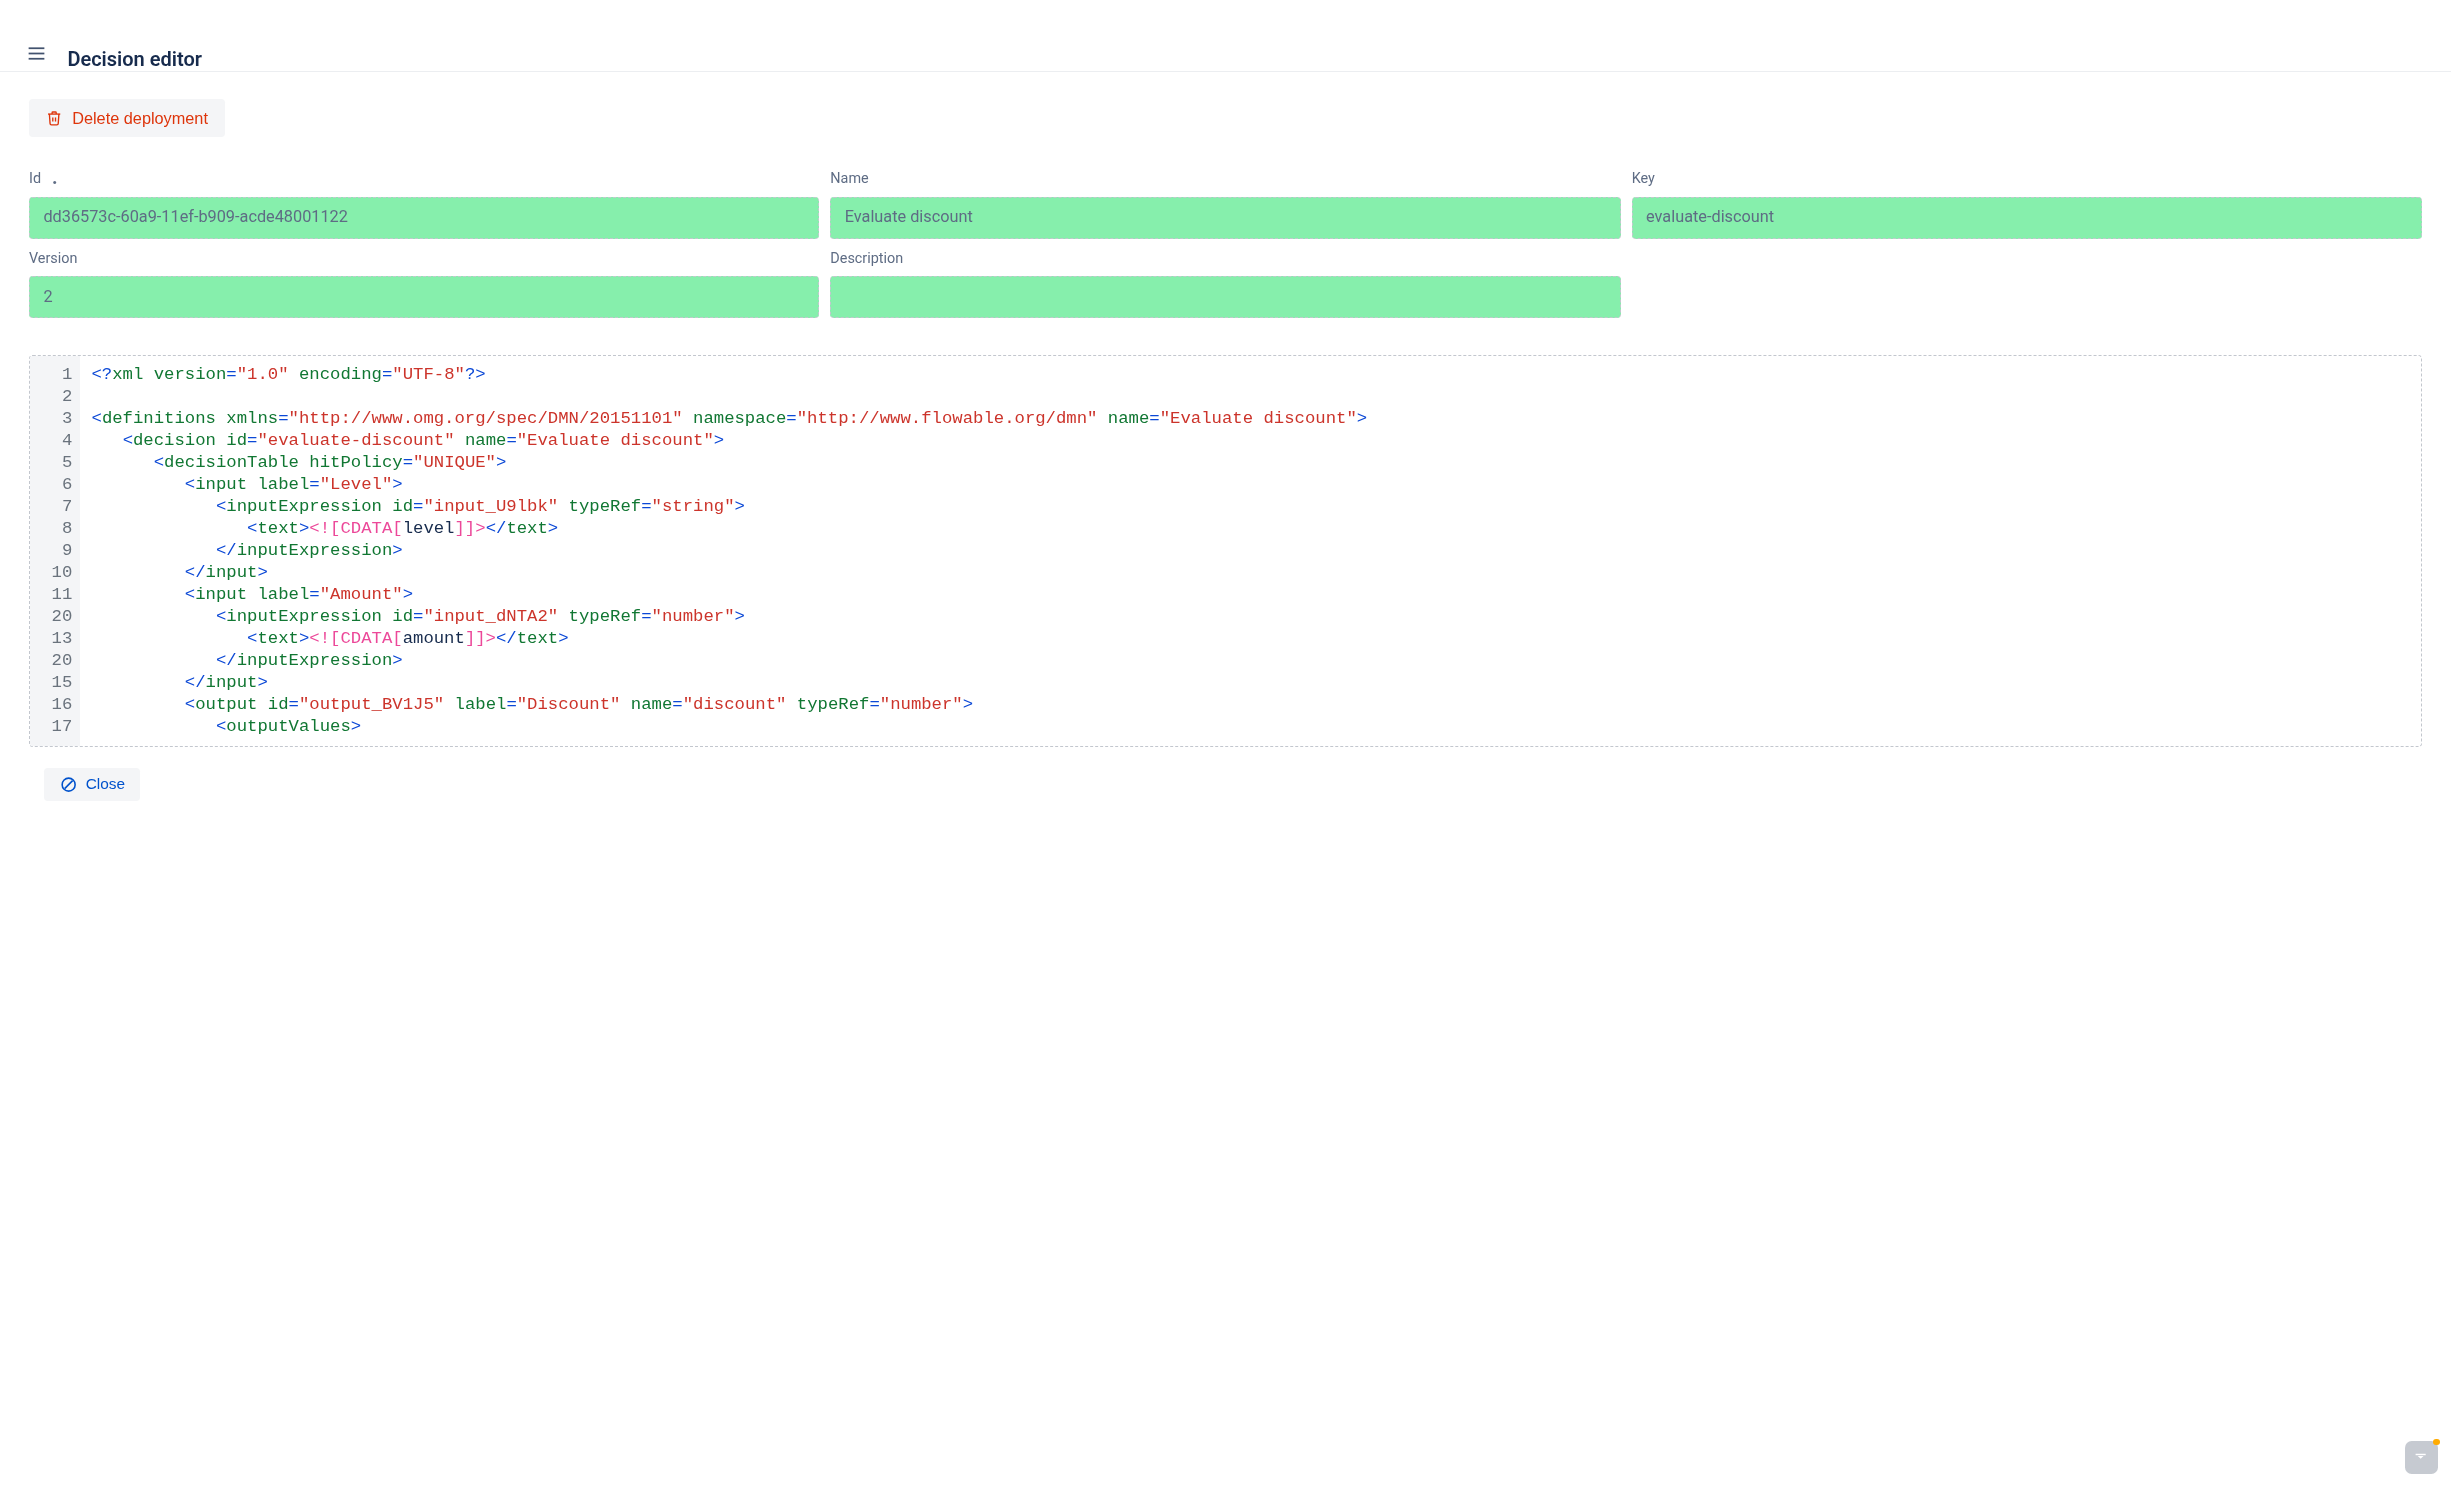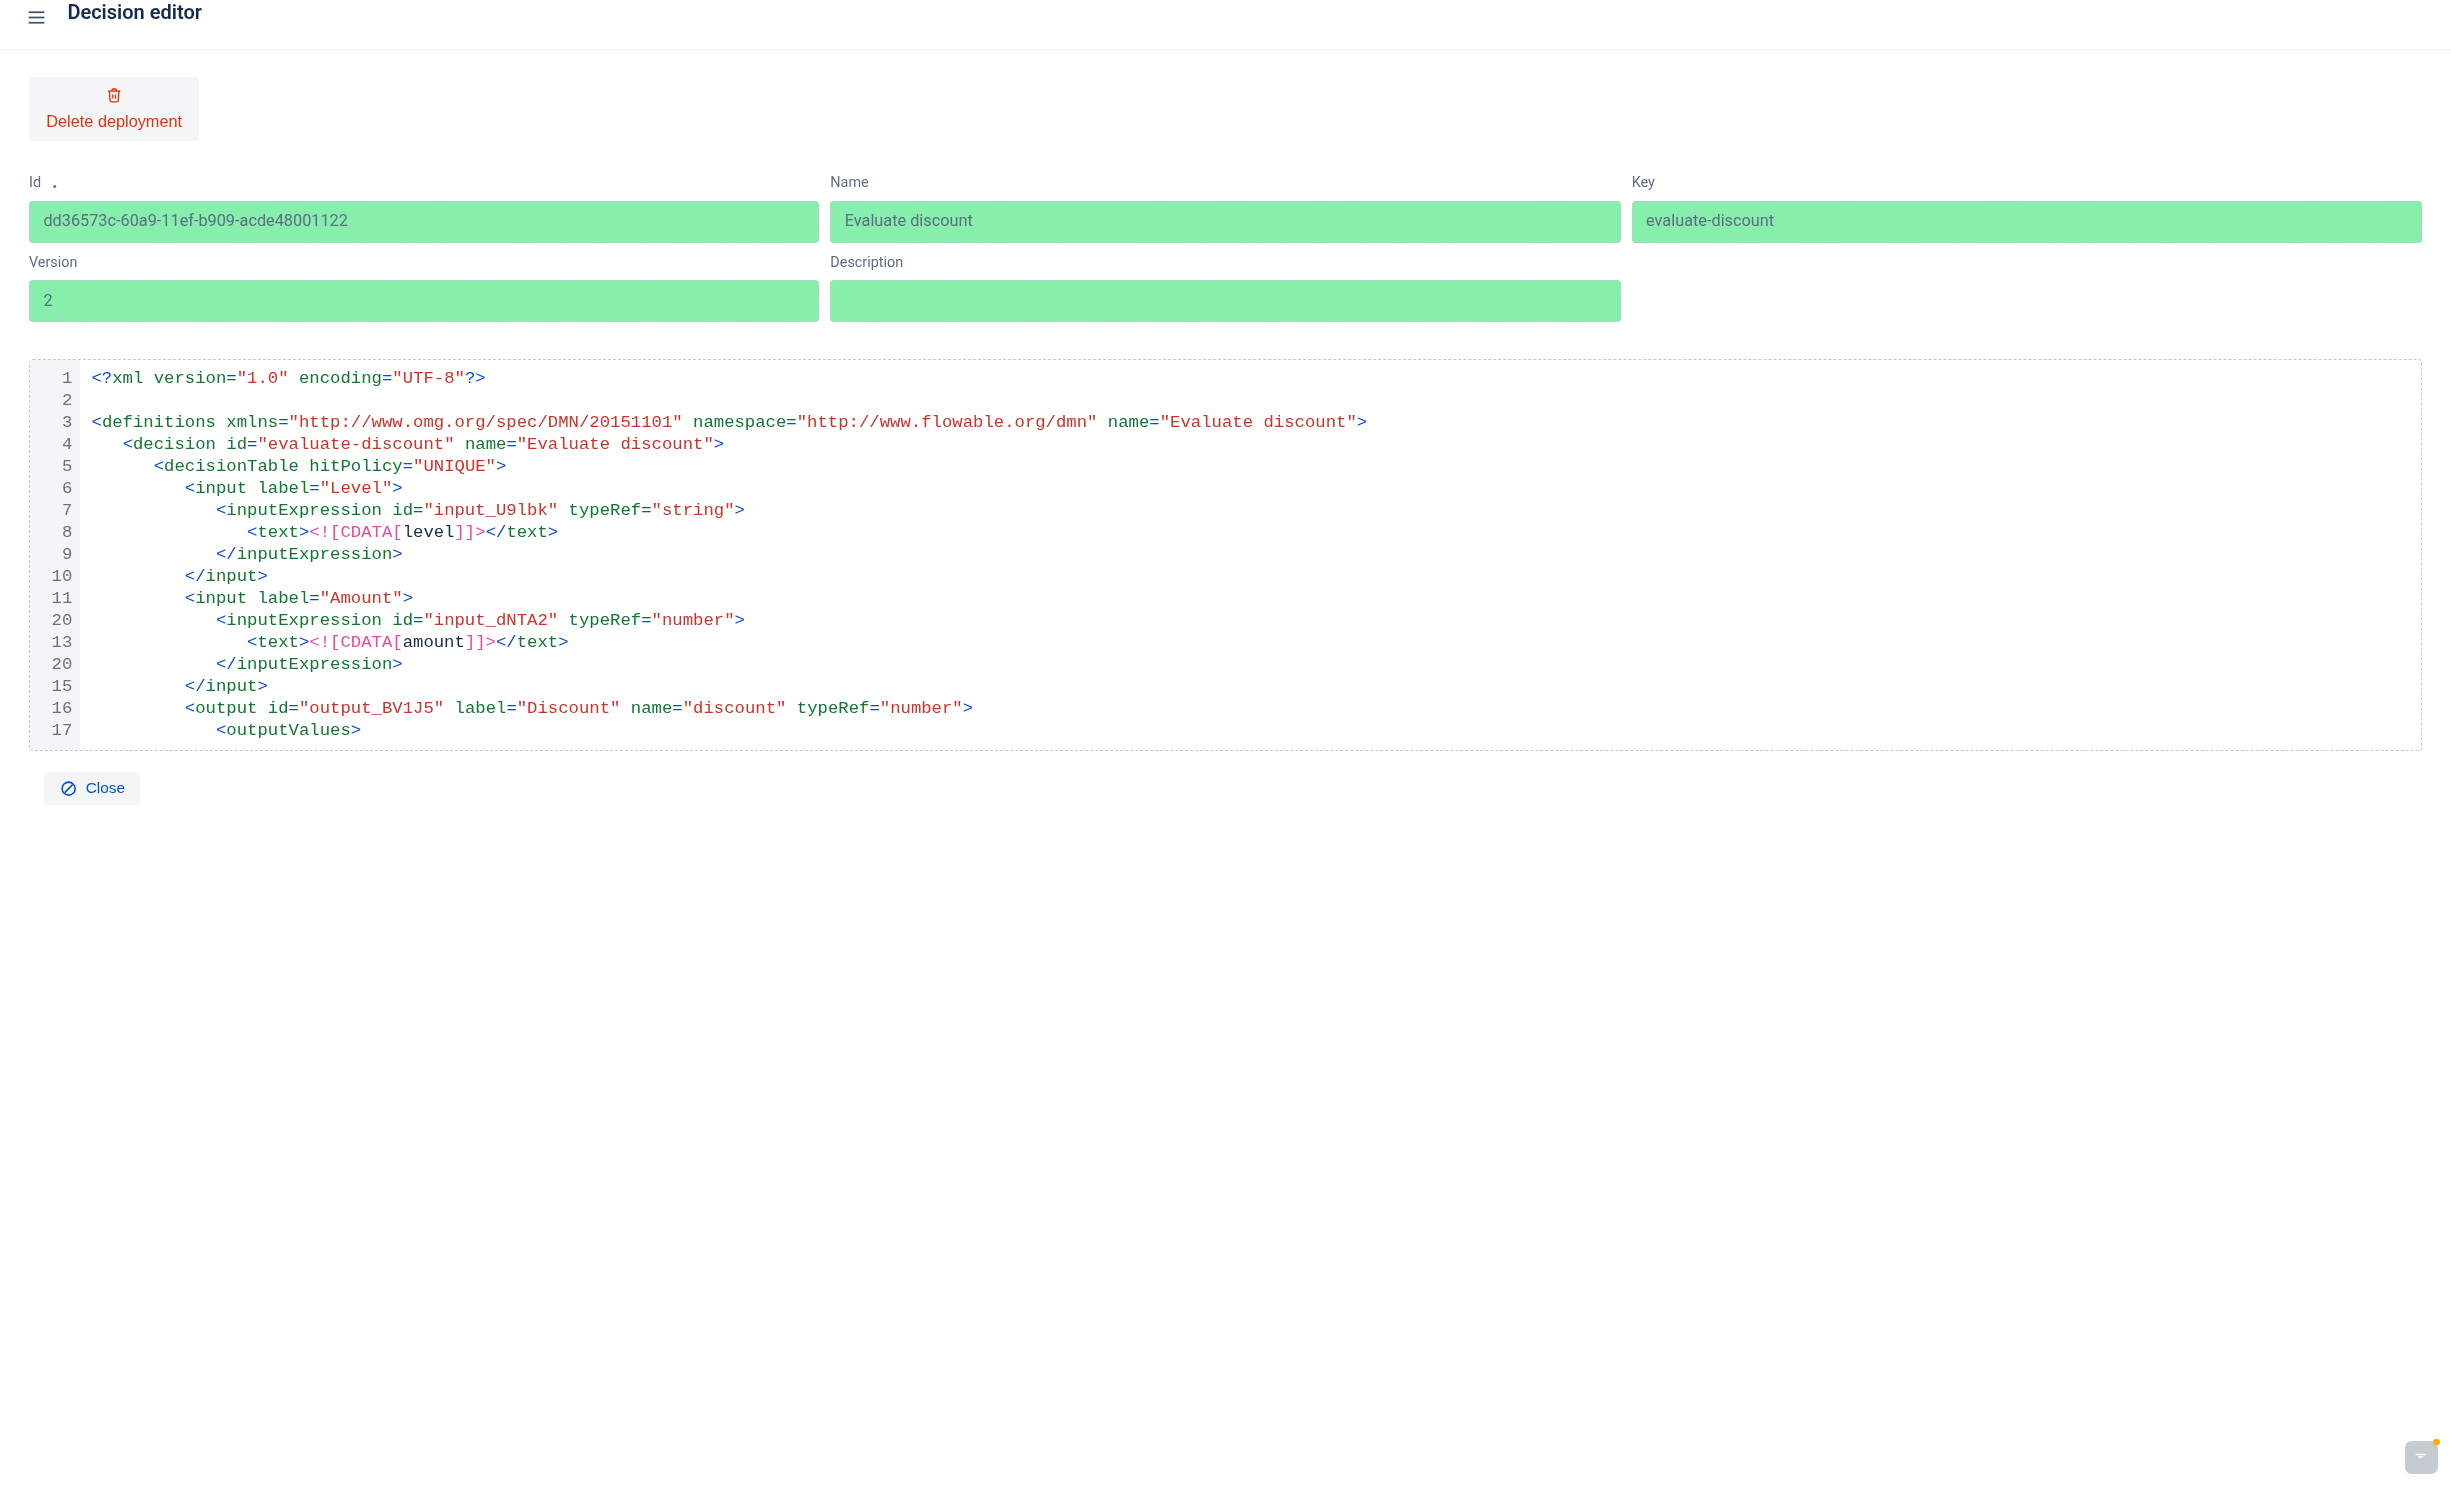--- a/index.html
+++ b/index.html
@@ -8,22 +8,22 @@
     font-family: -apple-system, BlinkMacSystemFont, "Segoe UI", Roboto, "Helvetica Neue", Arial, sans-serif;
     background: #ffffff;
     color: #172b4d;
     font-size: 13.4px;
   }
   .app { display: flex; flex-direction: column; height: 100vh; }
 
   
   .topbar {
     display: flex;
-    align-items: flex-start;
-    height: 50px;
+    align-items: flex-end;
+    height: 72px;
     padding: 0 19px;
     border-bottom: 1px solid #eceef1;
   }
   .menu-btn {
     width: 35px; height: 35px;
     display: flex; align-items: center; justify-content: center;
     background: none; border: none; cursor: pointer;
     margin-right: 13.4px;
     color: #42526e;
   }
@@ -43,21 +43,20 @@
     align-items: center;
     gap: 9.6px;
     background: #f4f5f7;
     border: none;
     border-radius: 3.8px;
     padding: 9.6px 17.3px;
     font-size: 16.3px;
     font-weight: 500;
     color: #de350b;
     cursor: pointer;
-    flex-direction: column;
   }
   .delete-btn svg { width: 16.3px; height: 16.3px; }
 
   
   .form-grid {
     margin-top: 33px;
     display: grid;
     grid-template-columns: repeat(3, 1fr);
     column-gap: 29px;
     row-gap: 25px;

